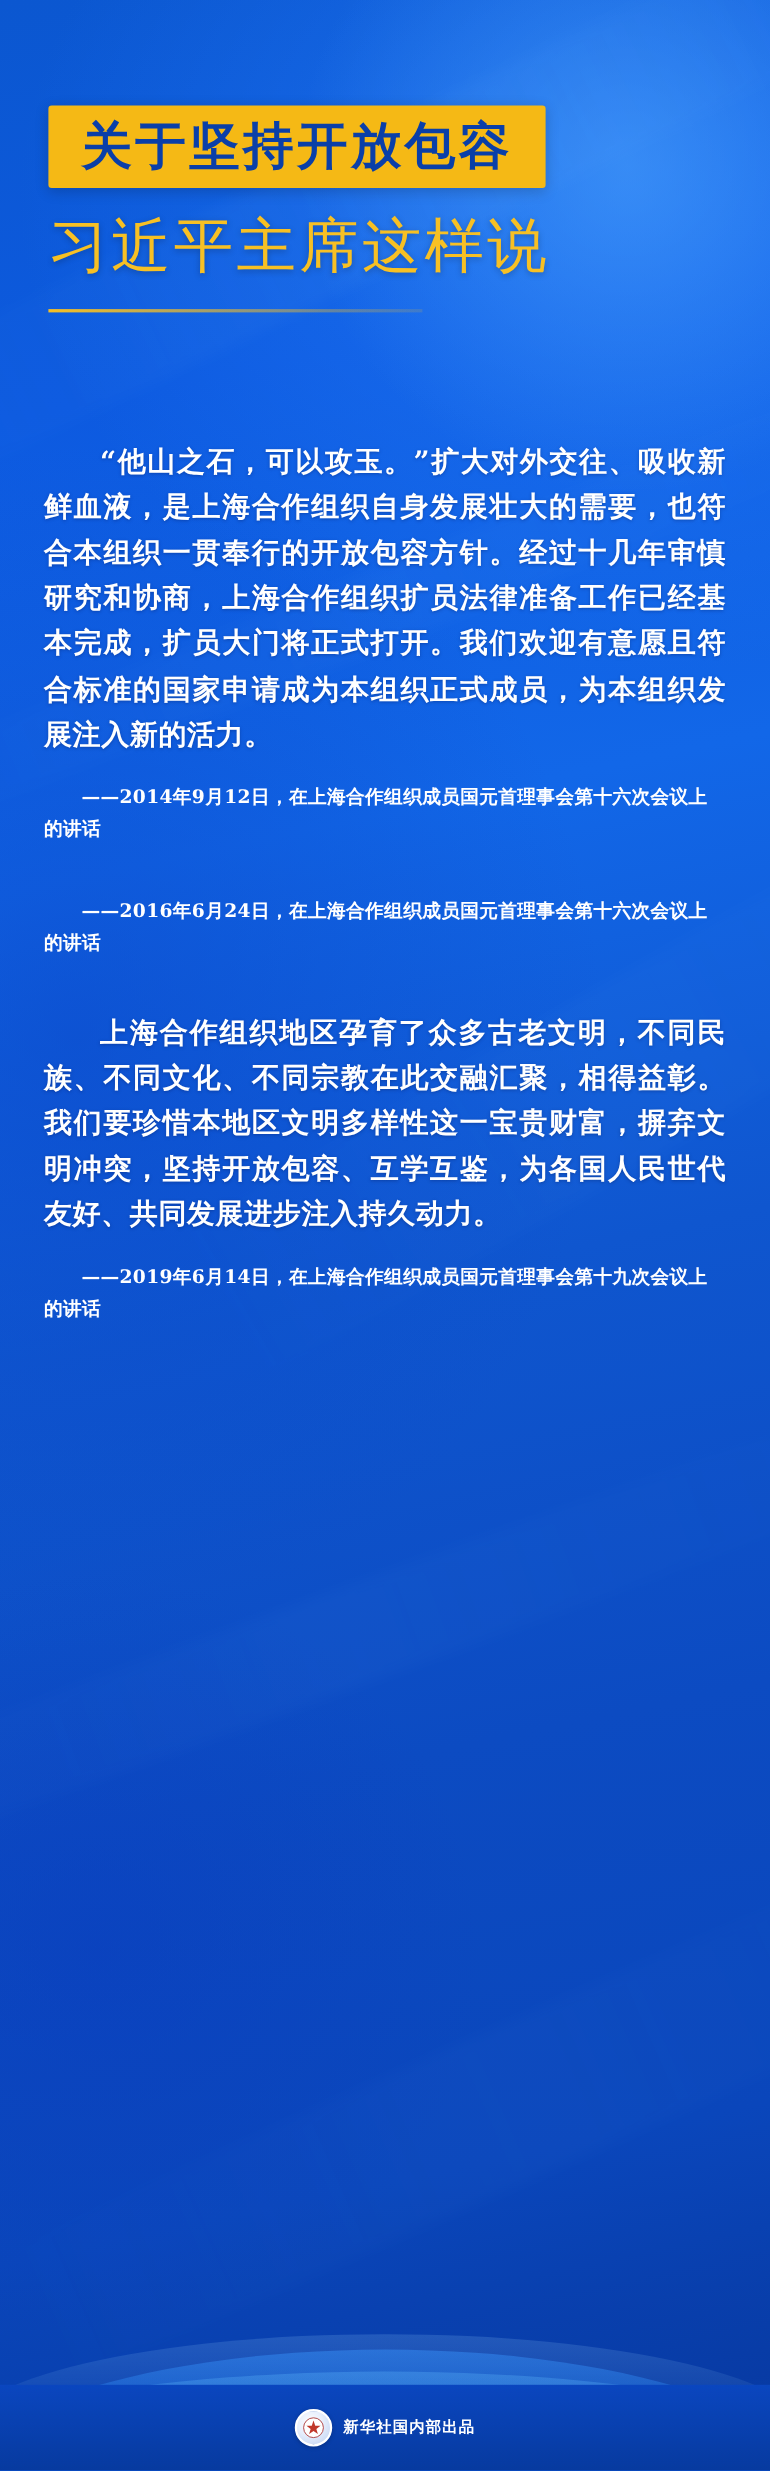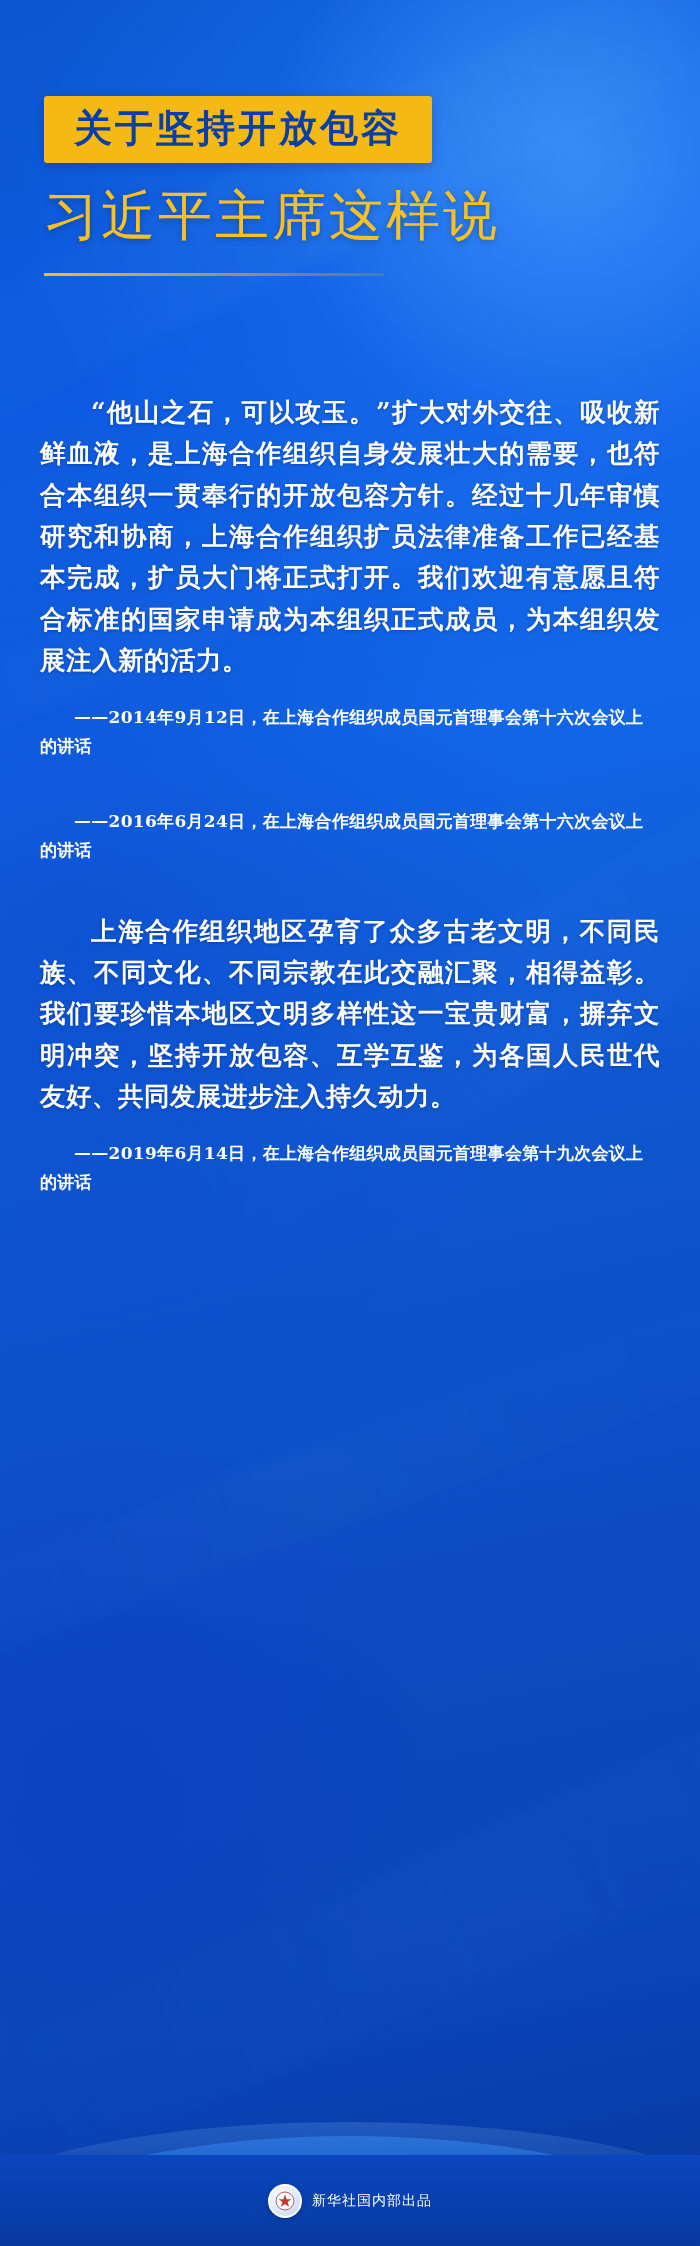--- a/index.html
+++ b/index.html
@@ -68,21 +68,21 @@
   .title-banner {
     display: inline-block;
     background: #f5b915;
     padding: 13px 30px 16px 30px;
     border-radius: 3px;
     box-shadow: 0 3px 12px rgba(0,0,0,0.18);
   }
   .title-banner-text {
     font-family: "DejaVu Serif", "Liberation Serif", serif;
     font-weight: bold;
-    font-size: 38px;
+    font-size: 46px;
     letter-spacing: 3px;
     color: #0a3fa8;
     line-height: 1;
     white-space: nowrap;
   }
   .title-sub {
     margin-top: 22px;
     font-family: "DejaVu Serif", "Liberation Serif", serif;
     font-weight: normal;
     font-size: 54px;
@@ -165,26 +165,27 @@
     height: 90px;
     bottom: 34px;
     left: -5%;
     width: 110%;
     background: linear-gradient(180deg, rgba(160,215,255,0.35), rgba(10,70,200,0.0));
     opacity: .5;
   }
   .footer-bar {
     position: absolute;
     left: 0; right: 0; bottom: 0;
-    height: 91px;
+    height: 78px;
     background: linear-gradient(180deg, #0a46bf 0%, #073a9f 100%);
     display: flex;
     align-items: center;
     justify-content: center;
     gap: 10px;
+    font-weight: bold;
   }
   .logo-badge {
     width: 30px; height: 30px;
     border-radius: 50%;
     background: radial-gradient(circle at 40% 35%, #ffffff 0%, #e6eefc 45%, #b9cdf0 100%);
     border: 2px solid #ffffff;
     display: flex;
     align-items: center;
     justify-content: center;
     box-shadow: 0 1px 4px rgba(0,0,0,0.25);

